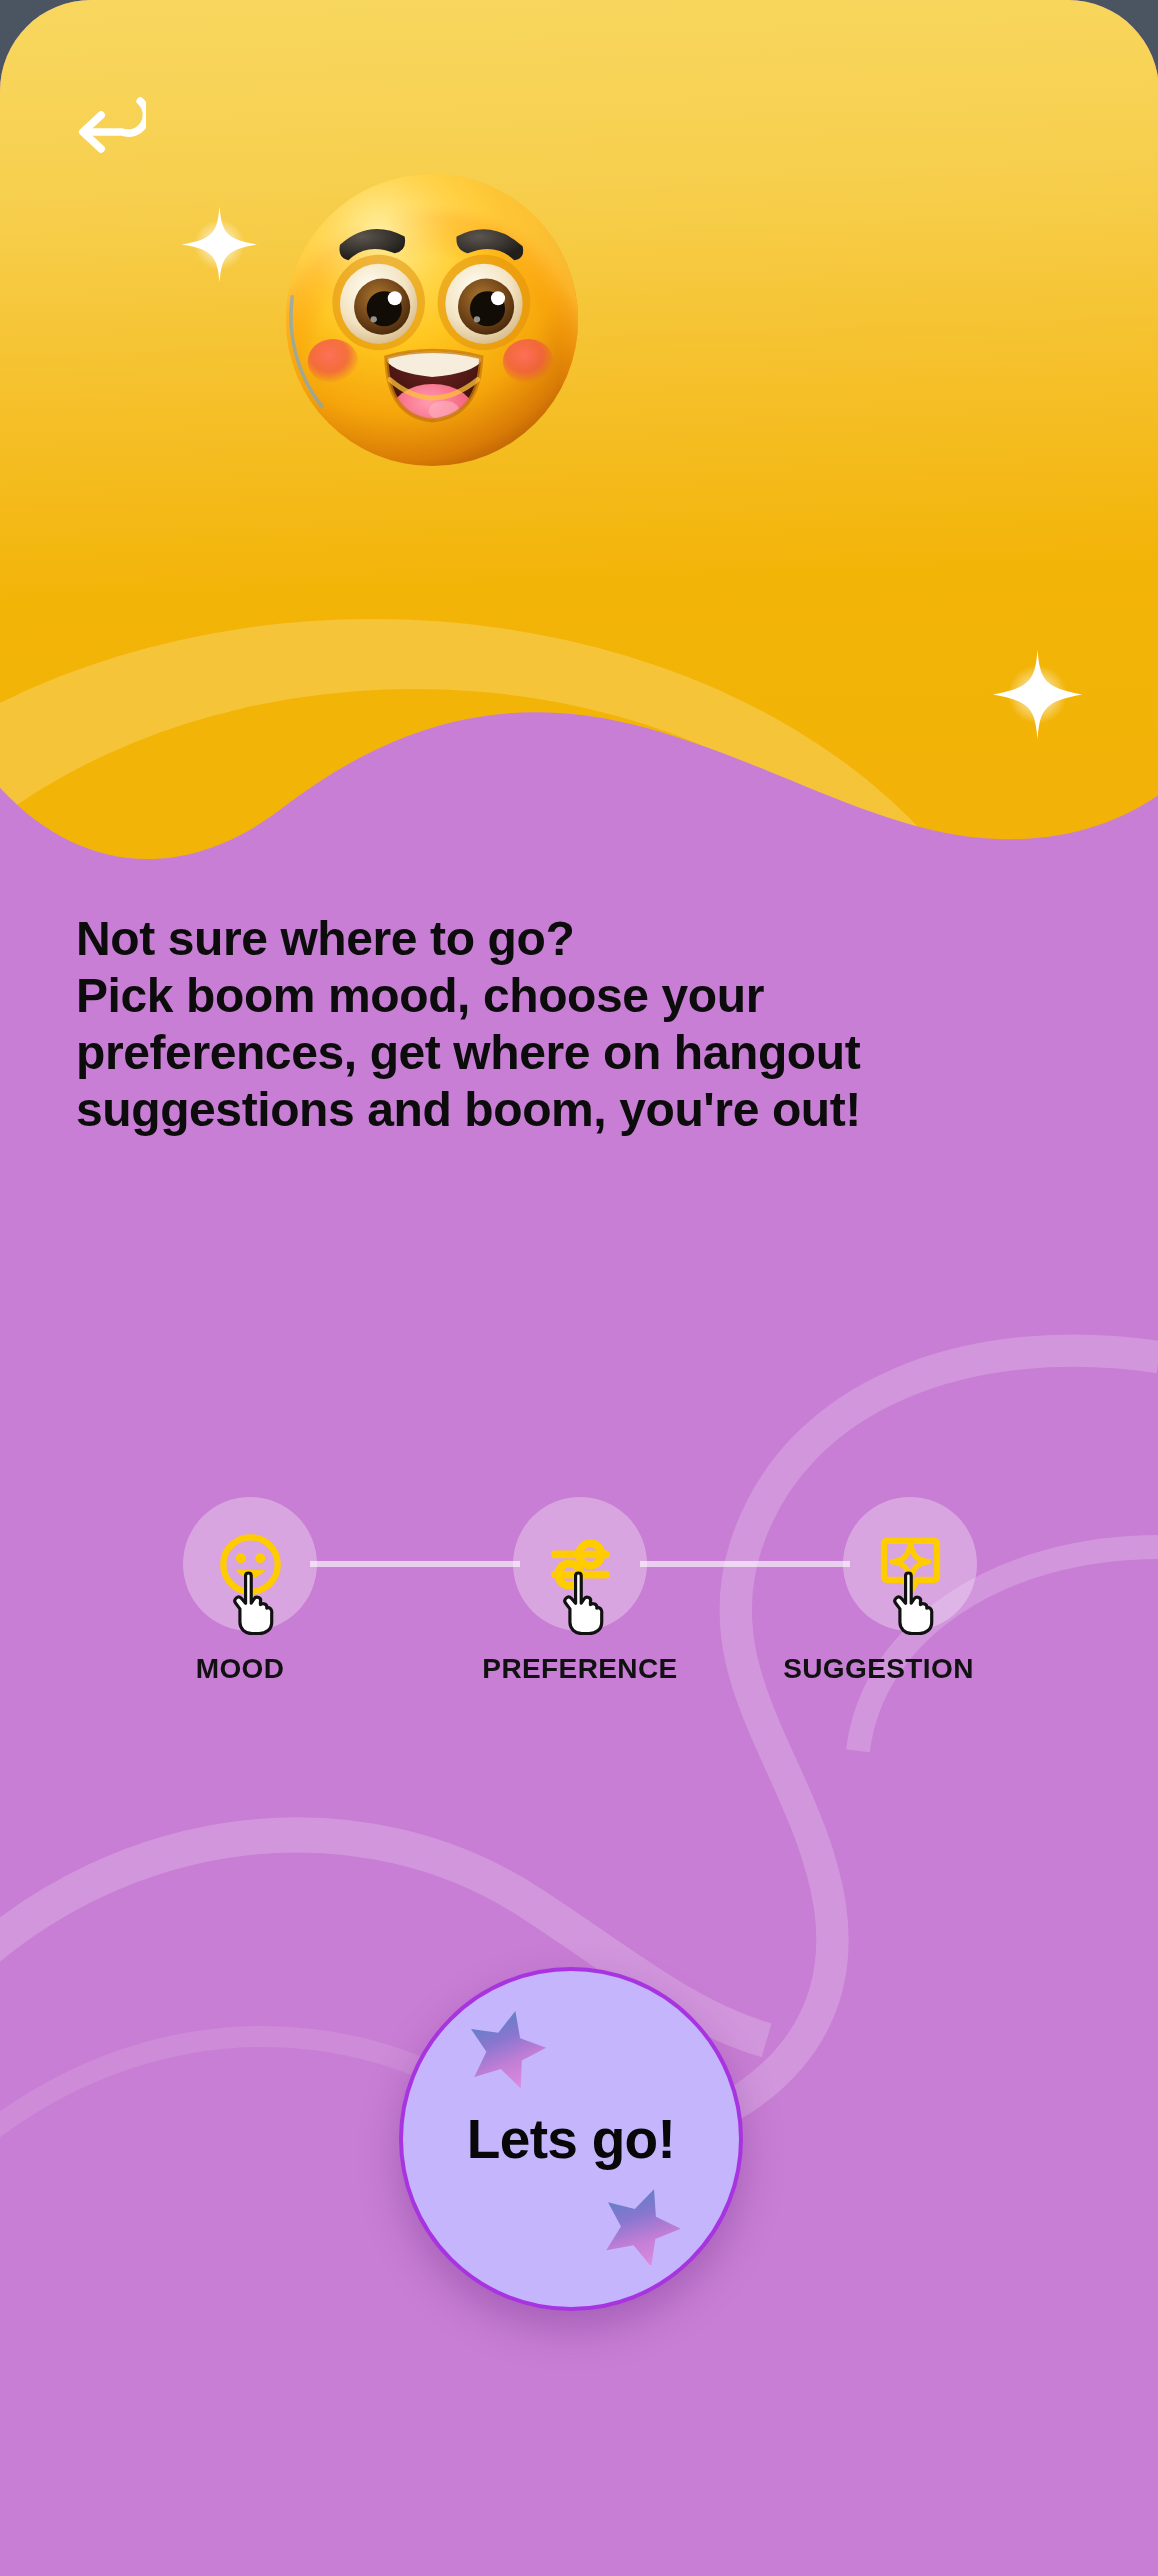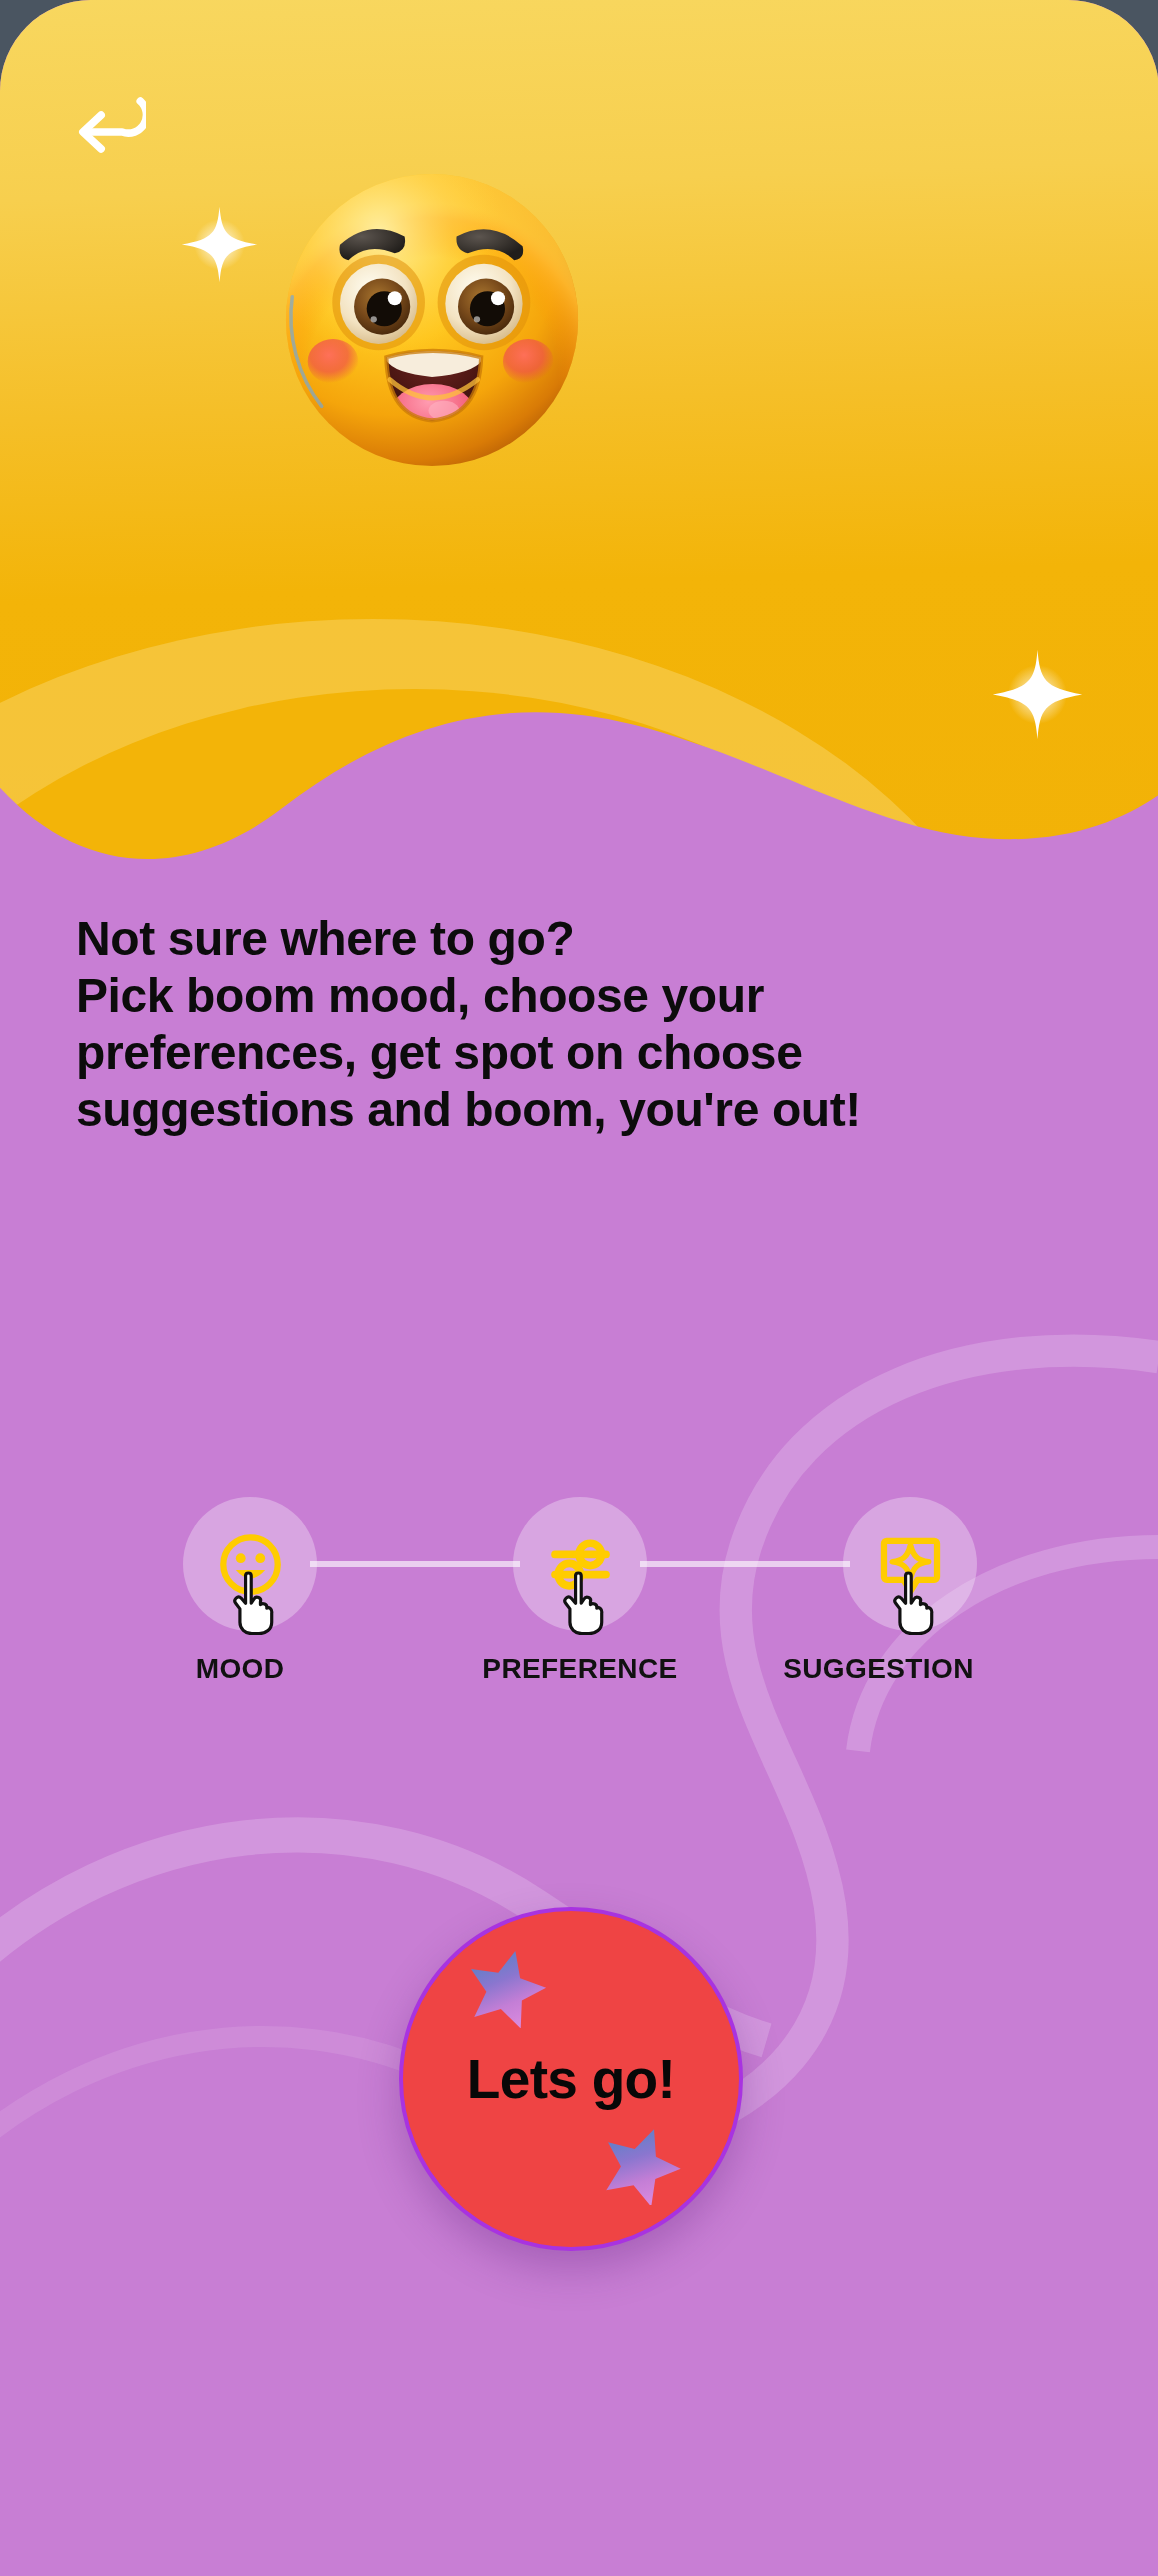--- a/index.html
+++ b/index.html
@@ -136,24 +136,24 @@
     font-weight:bold;
     color:#111;
     letter-spacing:0.4px;
   }
   .step-labels .step-label:first-child { text-align:left; padding-left:12.7px; }
   .step-labels .step-label:last-child  { text-align:center; padding-right:0; }
 
   
   .cta {
     position:absolute;
-    left:399px; top:1907px;
+    left:399px; top:1967px;
     width:344px; height:344px;
     border-radius:50%;
-    background:#ef4444;
+    background:#c4b5fd;
     border:4.9px solid #A833E0;
     box-shadow:0 18.3px 42px rgba(90,30,120,.30);
     z-index:30;
     display:flex; align-items:center; justify-content:center;
     cursor:pointer;
   }
   .cta-label {
     font-size:55px;
     font-weight:bold;
     color:#080808;
@@ -316,21 +316,21 @@
         <path d="M1648 1010 C 1420 1010 1240 1130 1220 1300" stroke-width="34"></path>
         <path d="M-60 1620 C 180 1390 520 1360 760 1520 C 900 1612 980 1680 1090 1712" stroke-width="50"></path>
         <path d="M-60 1880 C 140 1700 400 1660 620 1760" stroke-width="30" stroke-opacity=".34"></path>
       </g>
     </svg>
   </div>
 
   <div class="headline">
     <p>Not sure where to go?</p>
     <p>Pick boom mood, choose your</p>
-    <p>preferences, get spot on choose</p>
+    <p>preferences, get where on hangout</p>
     <p>suggestions and boom, you're out!</p>
   </div>
 
   <div class="stepper">
     <div class="step-row">
 
       <div class="step-node">
         <svg class="step-icon" viewBox="0 0 96 96">
           <circle cx="48" cy="48" r="39" fill="none" stroke="#FFCC00" stroke-width="9"></circle>
           <circle cx="34" cy="39" r="7" fill="#FFCC00"></circle>

